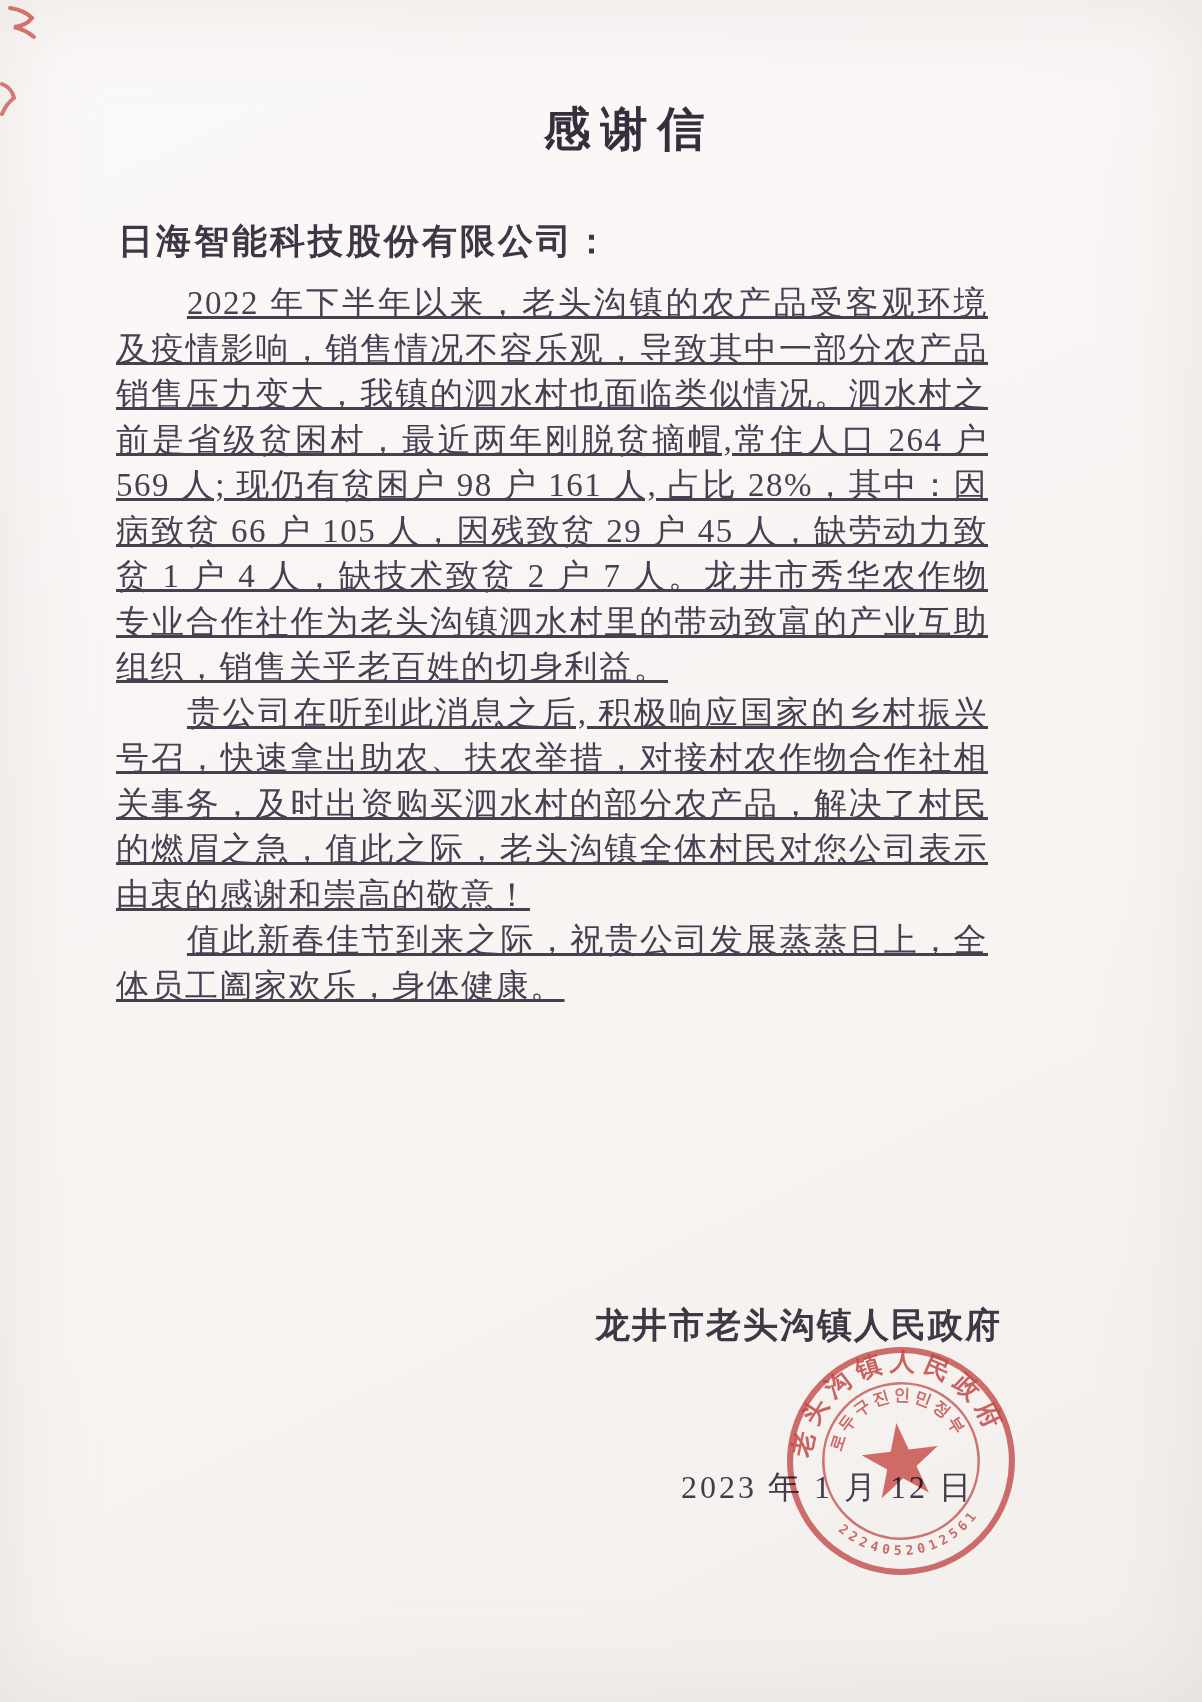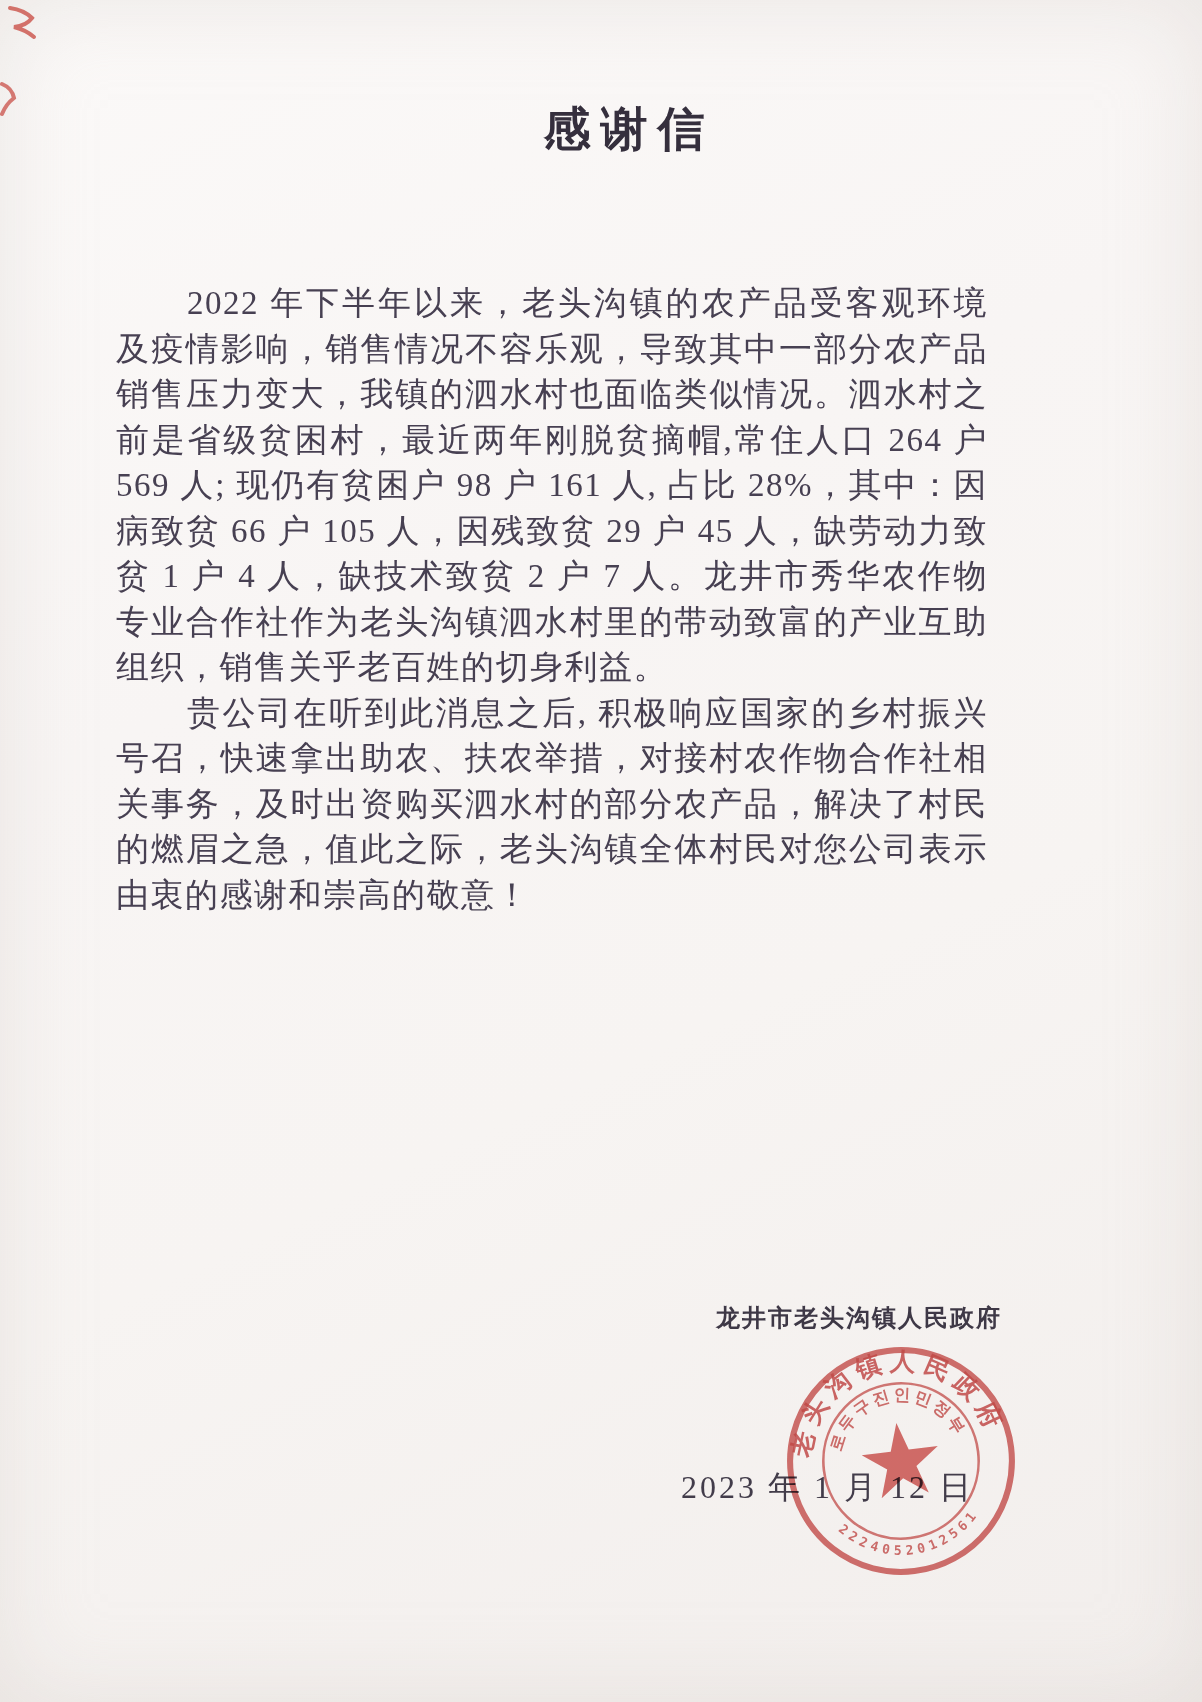--- a/index.html
+++ b/index.html
@@ -35,34 +35,35 @@
     font-size: 35px;
     font-weight: 700;
     letter-spacing: 3px;
     color: #3d3745;
   }
   .body-text {
     position: absolute;
     top: 281px;
     left: 116px;
     width: 872px;
+    text-decoration: underline;
   }
   .body-text p {
     font-size: 33px;
     line-height: 45.5px;
     letter-spacing: 1.5px;
     text-align: justify;
     text-indent: 2.15em;
     color: #474052;
   }
   .signature {
     position: absolute;
     top: 1302px;
     right: 200px;
-    font-size: 24px;
+    font-size: 35px;
     letter-spacing: 2px;
     font-weight: 600;
     color: #3e3846;
     z-index: 2;
     margin-left: 40px;
   }
   .date {
     position: absolute;
     top: 1466px;
     right: 228px;
@@ -96,24 +97,26 @@
 
 <div class="page">
 
   <svg class="corner-marks" viewBox="0 0 70 140">
     <path d="M10 8 q14 2 22 10 q-6 8 -18 9 q12 3 20 10" fill="none" stroke="#cc5a52" stroke-width="4" stroke-linecap="round" opacity="0.85"></path>
     <path d="M2 84 q10 4 12 14 q-8 6 -12 16" fill="none" stroke="#cc5a52" stroke-width="4" stroke-linecap="round" opacity="0.8"></path>
   </svg>
 
   <div class="title">感谢信</div>
 
+  <div class="recipient">日海智能科技股份有限公司：</div>
 
   <div class="body-text">
     <p>2022 年下半年以来，老头沟镇的农产品受客观环境及疫情影响，销售情况不容乐观，导致其中一部分农产品销售压力变大，我镇的泗水村也面临类似情况。泗水村之前是省级贫困村，最近两年刚脱贫摘帽,常住人口 264 户 569 人; 现仍有贫困户 98 户 161 人, 占比 28%，其中：因病致贫 66 户 105 人，因残致贫 29 户 45 人，缺劳动力致贫 1 户 4 人，缺技术致贫 2 户 7 人。龙井市秀华农作物专业合作社作为老头沟镇泗水村里的带动致富的产业互助组织，销售关乎老百姓的切身利益。</p>
     <p>贵公司在听到此消息之后, 积极响应国家的乡村振兴号召，快速拿出助农、扶农举措，对接村农作物合作社相关事务，及时出资购买泗水村的部分农产品，解决了村民的燃眉之急，值此之际，老头沟镇全体村民对您公司表示由衷的感谢和崇高的敬意！</p>
+    <p>值此新春佳节到来之际，祝贵公司发展蒸蒸日上，全体员工阖家欢乐，身体健康。</p>
   </div>
 
   <div class="signature">龙井市老头沟镇人民政府</div>
 
   <div class="date">2023 年 1 月 12 日</div>
 
   <svg class="seal" viewBox="0 0 240 240">
     <defs>
       <path id="arcZh" d="M 31.4 135.6 A 90 90 0 1 1 208.6 135.6" fill="none"></path>
       <path id="arcKo" d="M 60.9 109.6 A 60 60 0 0 1 179.1 109.6" fill="none"></path>

